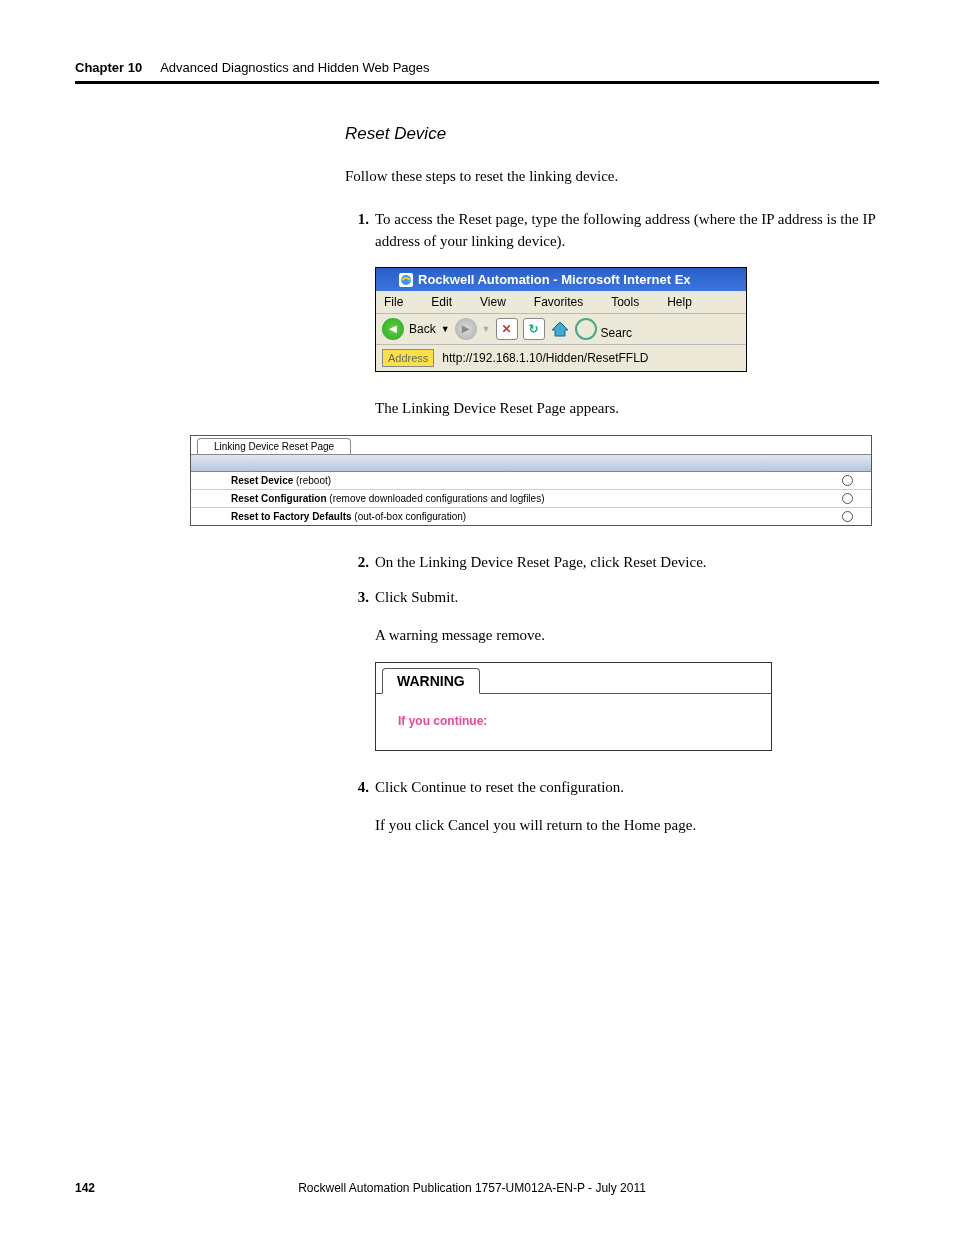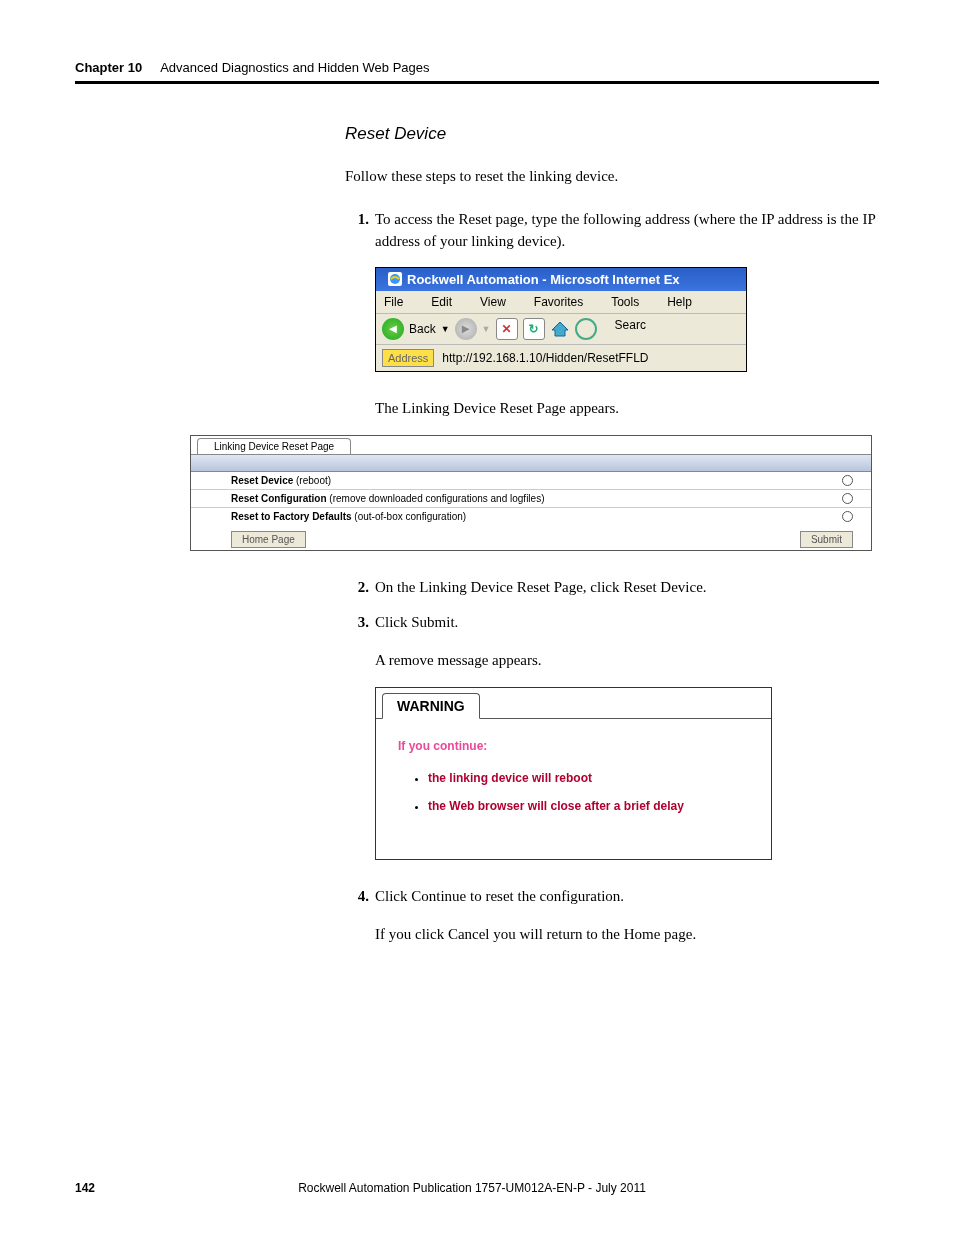--- a/index.html
+++ b/index.html
@@ -77,24 +77,24 @@
     width: 370px;
     margin-left: 30px;
     margin-bottom: 28px;
     font-family: Tahoma, Arial, sans-serif;
     font-size: 12px;
   }
   .ie-title {
     background: linear-gradient(#2a5fc7, #3b74e0);
     color: #fff;
     font-weight: bold;
-    padding: 4px 12px;
+    padding: 4px 23px;
     font-size: 13px;
     display: flex;
-    align-items: center;
+    align-items: flex-end;
     gap: 5px;
   }
   .ie-menu {
     background: #ece9d8;
     padding: 4px 8px;
     display: flex;
     gap: 28px;
     border-bottom: 1px solid #bbb;
     align-items: center;
   }
@@ -121,22 +121,22 @@
   .sq-btn {
     width: 20px; height: 20px;
     border: 1px solid #888;
     background: #fff;
     display: inline-flex;
     align-items: center; justify-content: center;
     border-radius: 3px;
   }
   .search-oval {
     display: inline-flex;
-    align-items: flex-start;
-    gap: 18px;
+    align-items: flex-end;
+    gap: 4px;
   }
   .mag {
     width: 18px; height: 18px;
     border: 2px solid #4a8; border-radius: 50%;
     position: relative;
   }
   .ie-addr {
     background: #ece9d8;
     padding: 4px 6px;
     display: flex;
@@ -351,49 +351,41 @@
         <span class="radio"></span>
       </div>
       <div class="reset-row">
         <span><b>Reset Configuration</b><span> (remove downloaded configurations and logfiles)</span></span>
         <span class="radio"></span>
       </div>
       <div class="reset-row" style="border-bottom:none;">
         <span><b>Reset to Factory Defaults</b><span> (out-of-box configuration)</span></span>
         <span class="radio"></span>
       </div>
-      <div class="reset-btnrow">
-        <span class="gray-btn">Home Page</span>
-        <span class="gray-btn">Submit</span>
-      </div>
     </div>
   </div>
 
   <div class="content-indent">
 
     <div class="ol-item">
       <div class="ol-num">2.</div>
       <div class="ol-body">On the Linking Device Reset Page, click Reset Device.</div>
     </div>
 
     <div class="ol-item">
       <div class="ol-num">3.</div>
       <div class="ol-body">Click Submit.</div>
     </div>
 
-    <div class="sub-text">A remove message appears.</div>
+    <div class="sub-text">A warning message remove.</div>
 
     <div class="warning-box">
       <span class="warning-tab">WARNING</span>
       <div class="warning-body">
         <div class="warn-red">If you continue:</div>
-        <ul class="warn-list">
-          <li><span>the linking device will reboot</span></li>
-          <li><span>the Web browser will close after a brief delay</span></li>
-        </ul>
       </div>
     </div>
 
     <div class="ol-item">
       <div class="ol-num">4.</div>
       <div class="ol-body">Click Continue to reset the configuration.</div>
     </div>
 
     <div class="sub-text">If you click Cancel you will return to the Home page.</div>
 

